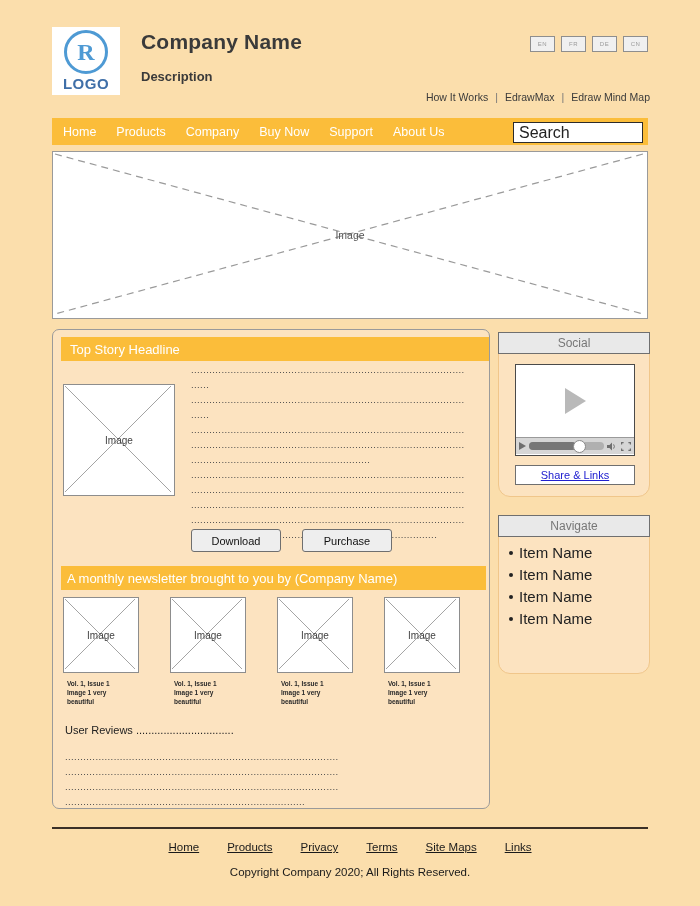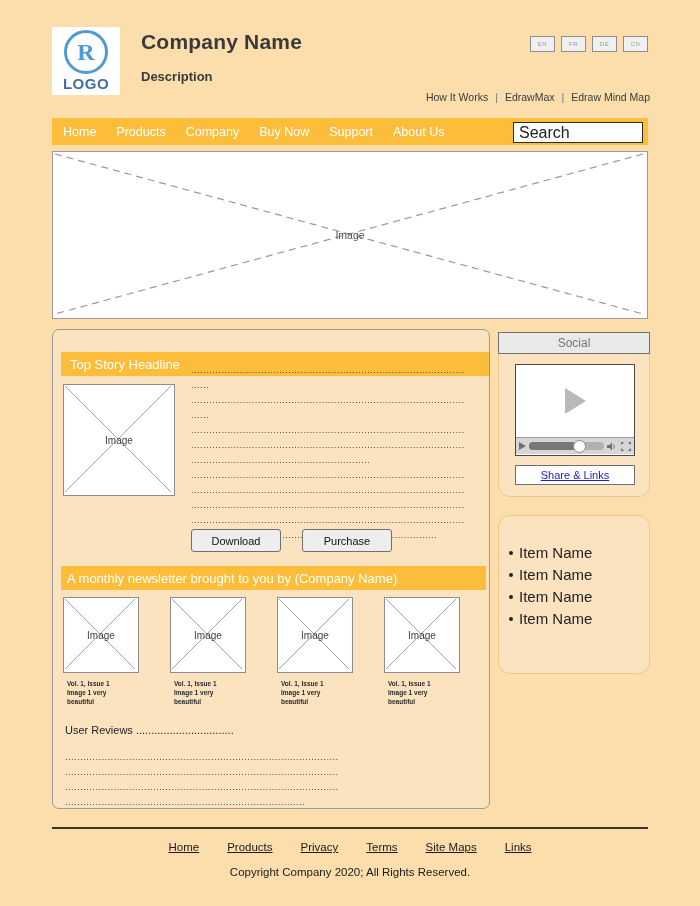--- a/index.html
+++ b/index.html
@@ -81,21 +81,21 @@
 
   
   .main-card{
     position:absolute;left:52px;top:329px;width:436px;height:478px;
     background:#fce3c0;border:1px solid #9a9a9a;border-radius:7px;
   }
   .band{
     background:#fbbd3a;color:#ffffff;font-size:13px;
     height:24px;display:flex;align-items:center;padding-left:9px;
   }
-  .band-top{position:absolute;left:8px;top:22px;width:419px;}
+  .band-top{position:absolute;left:8px;top:7px;width:419px;}
   .band-news{position:absolute;left:8px;top:236px;width:419px;padding-left:6px;}
 
   .story-img{
     position:absolute;left:10px;top:54px;width:110px;height:110px;
     background:#ffffff;border:1px solid #8d8d8d;
   }
   .xbox{position:relative;background:#fff;border:1px solid #8d8d8d;}
   .xbox svg{position:absolute;left:0;top:0;}
   .xbox .lbl{
     position:absolute;left:0;top:0;width:100%;height:100%;
@@ -368,20 +368,21 @@
           <path d="M0.6,2.6 V0.6 H2.6 M7.4,0.6 H9.4 V2.6 M9.4,6.4 V8.4 H7.4 M2.6,8.4 H0.6 V6.4" fill="none" stroke="#6e6e6e" stroke-width="1.2"></path>
         </svg>
       </div>
     </div>
     <div class="share-btn">
       <span>Share &amp; Links</span>
     </div>
   </div>
 
   <div class="panel panel-nav">
+    <div class="panel-title">Navigate</div>
     <div class="nav-list">
       <div class="nav-li">
         <span class="bullet"></span>
         <span>Item Name</span>
       </div>
       <div class="nav-li">
         <span class="bullet"></span>
         <span>Item Name</span>
       </div>
       <div class="nav-li">

